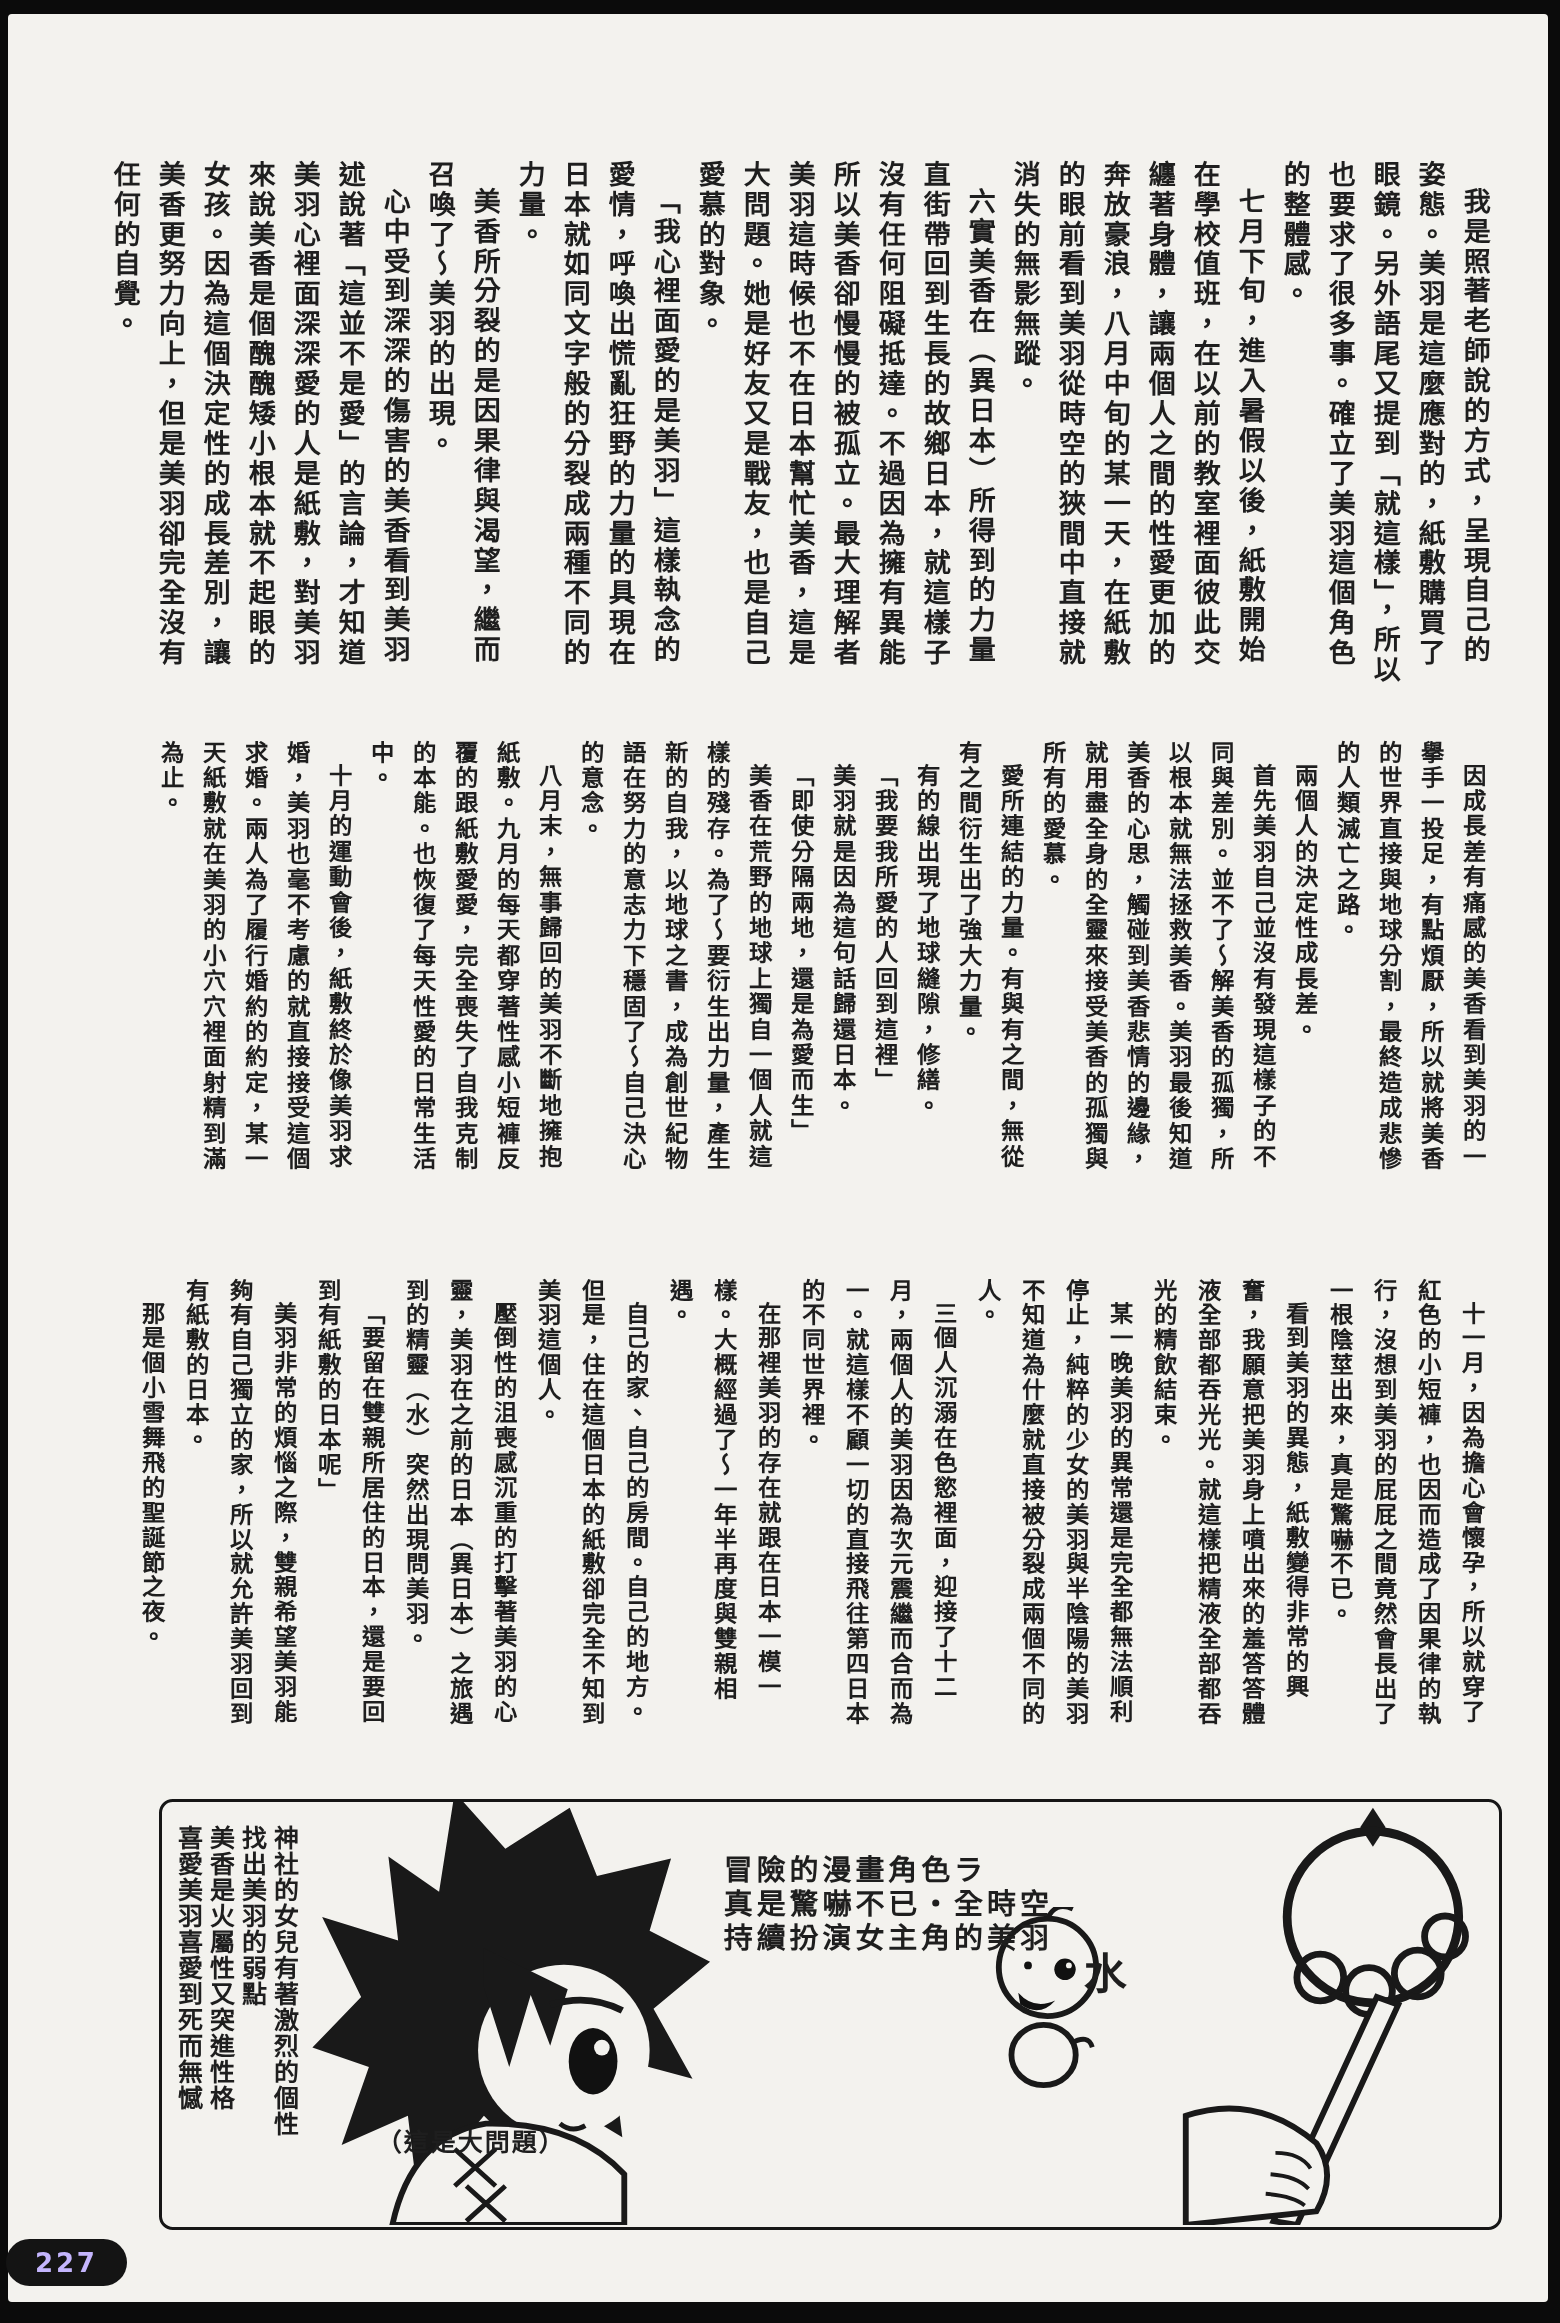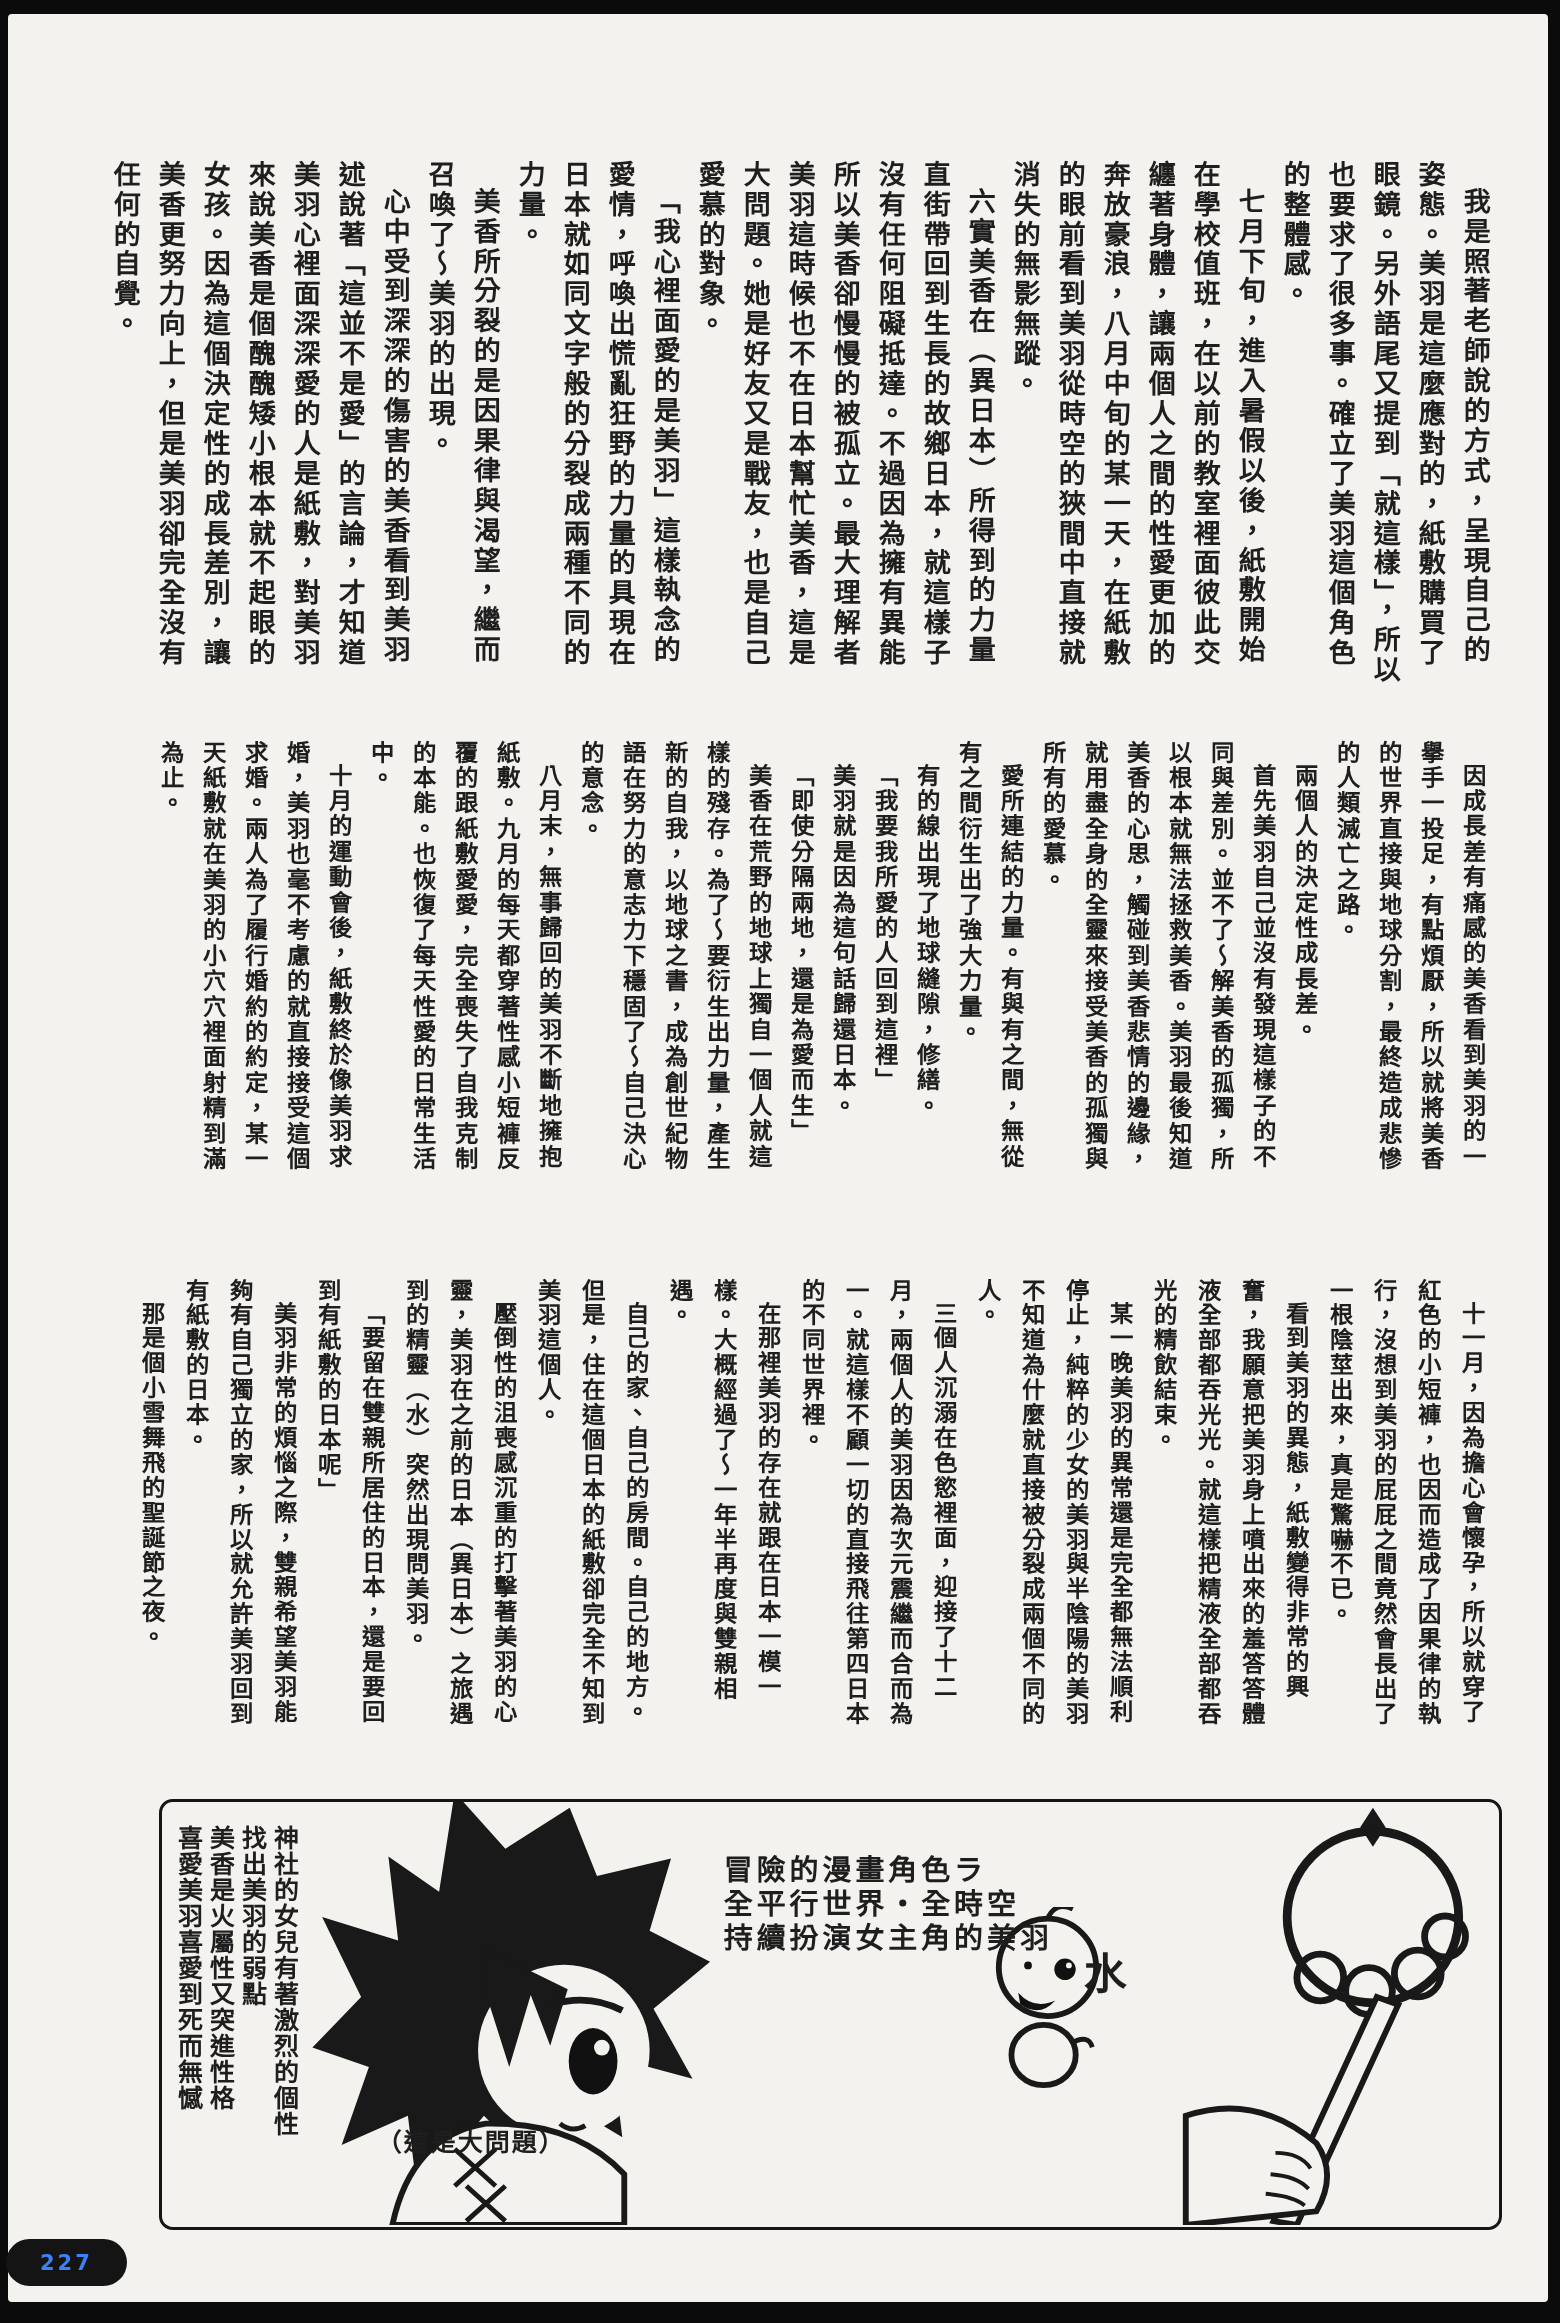--- a/index.html
+++ b/index.html
@@ -73,21 +73,21 @@
     position: absolute; left: 215px; top: 320px;
     font-size: 25px; font-weight: bold; letter-spacing: 2px; z-index: 4;
   }
   
   .pagenum {
     position: absolute; left: 5.9px; top: 2239px;
     width: 121px; height: 47px;
     background: #141414;
     border-radius: 25px;
     display: flex; align-items: center; justify-content: center;
-    color: #3b82f6; font-size: 21px; font-weight: bold; letter-spacing: 2.9px;
+    color: #c4b5fd; font-size: 26px; font-weight: bold; letter-spacing: 2.9px;
   }
 </style>
 </head>
 <body>
 
 <div class="screen">
   <div class="paper">
 
     <section class="tblock" id="block1">
       <p>我是照著老師說的方式，呈現自己的姿態。美羽是這麼應對的，紙敷購買了眼鏡。另外語尾又提到「就這樣」，所以也要求了很多事。確立了美羽這個角色的整體感。</p>
@@ -144,21 +144,21 @@
 
       <div class="side">
         <div>神社的女兒有著激烈的個性</div>
         <div>找出美羽的弱點</div>
         <div>美香是火屬性又突進性格</div>
         <div>喜愛美羽喜愛到死而無憾</div>
       </div>
 
       <div class="info">
         <div>冒險的漫畫角色ラ</div>
-        <div>全平行世界・全時空</div>
+        <div>真是驚嚇不已・全時空</div>
         <div>持續扮演女主角的美羽</div>
       </div>
 
       <div class="water">水</div>
 
       <svg class="mascot-svg" width="112" height="185" viewBox="0 0 115 190">
         <path d="M 58 12 Q 66 -6 84 2" fill="none" stroke="#191919" stroke-width="5"></path>
         <circle cx="58" cy="62" r="50" fill="#f3f2ee" stroke="#191919" stroke-width="6"></circle>
         <circle cx="76" cy="64" r="11" fill="#111"></circle>
         <circle cx="80" cy="60" r="3" fill="#f3f2ee"></circle>

